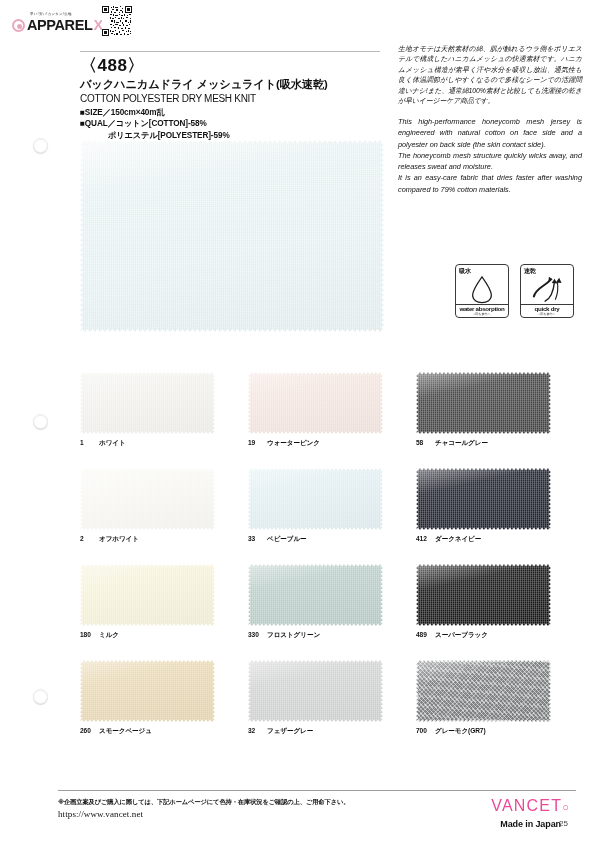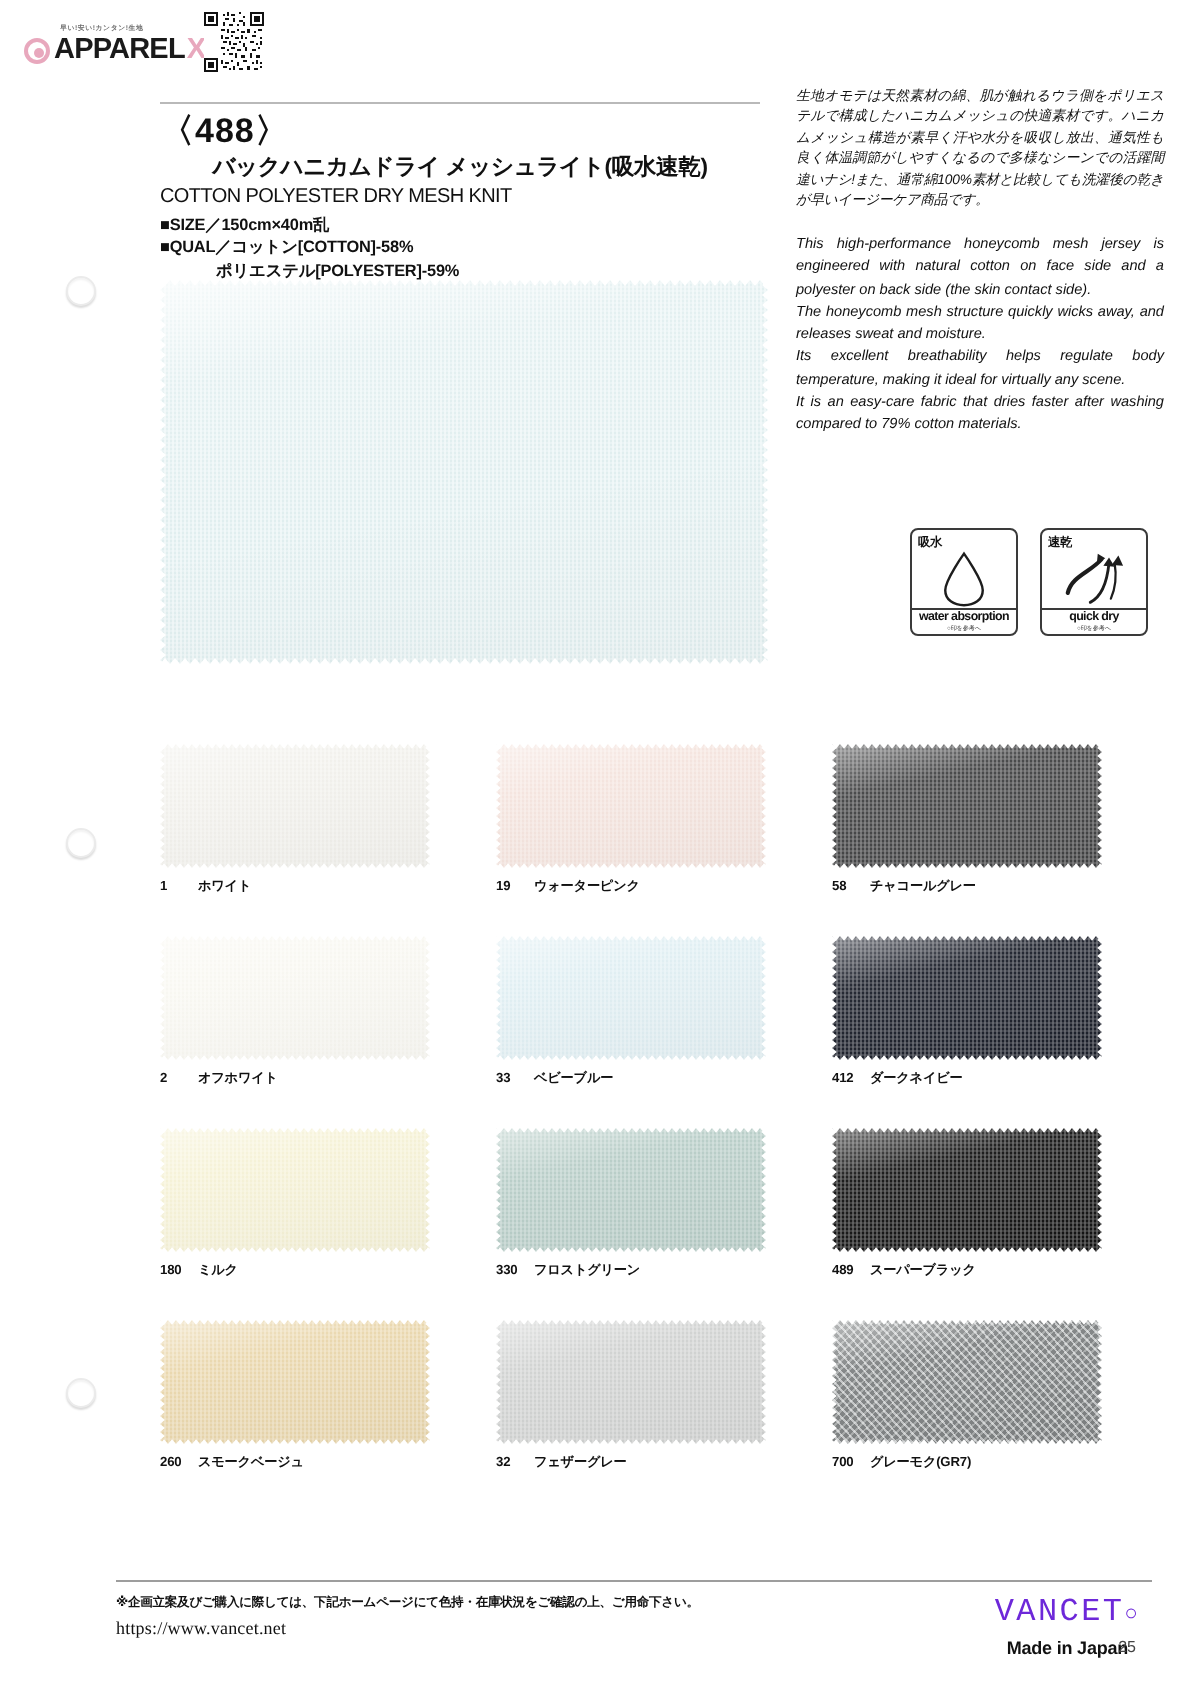--- a/index.html
+++ b/index.html
@@ -111,21 +111,20 @@
     font-weight: bold;
     letter-spacing: 0.5px;
     line-height: 1.15;
   }
   .jp-name {
     font-size: 11.3px;
     font-weight: bold;
     letter-spacing: -0.2px;
     line-height: 1.25;
     margin-top: 1px;
-    text-align: center;
   }
   .en-name {
     font-size: 10px;
     font-weight: normal;
     letter-spacing: -0.3px;
     line-height: 1.3;
     margin-top: 1px;
   }
   .spec {
     font-size: 8.2px;
@@ -326,24 +325,24 @@
     text-align: left;
     margin-top: 3px;
     padding-right: 10px;
     letter-spacing: 0.1px;
   }
   .footer-right {
     text-align: center;
     padding-right: 6px;
   }
   .vancet {
-    font-family: Liberation Mono, monospace;
+    font-family: Liberation Sans, sans-serif;
     font-size: 16px;
     letter-spacing: 1.2px;
-    color: #6d28d9;
+    color: #ec4899;
     line-height: 1;
   }
   .vancet .dot { font-size: 11px; }
   .made {
     font-size: 9px;
     font-weight: bold;
     margin-top: 5px;
     letter-spacing: -0.1px;
   }
   .page-num {
@@ -467,21 +466,20 @@
       <div class="indent">ポリエステル[POLYESTER]-59%</div>
     </div>
   </div>
 </div>
 
 <div class="desc-col">
   <div class="desc-jp">生地オモテは天然素材の綿、肌が触れるウラ側をポリエステルで構成したハニカムメッシュの快適素材です。ハニカムメッシュ構造が素早く汗や水分を吸収し放出、通気性も良く体温調節がしやすくなるので多様なシーンでの活躍間違いナシ!また、通常綿100%素材と比較しても洗濯後の乾きが早いイージーケア商品です。</div>
   <div class="desc-en">
     <p>This high-performance honeycomb mesh jersey is engineered with natural cotton on face side and a polyester on back side (the skin contact side).</p>
     <p>The honeycomb mesh structure quickly wicks away, and releases sweat and moisture.</p>
-    <p>Its excellent breathability helps regulate body temperature, making it ideal for virtually any scene.</p>
     <p>It is an easy-care fabric that dries faster after washing compared to 79% cotton materials.</p>
   </div>
 </div>
 
 <div class="badges">
 
   <div class="badge">
     <div class="badge-jp">吸水</div>
     <div class="badge-art">
       <svg viewBox="0 0 40 32" width="100%" height="100%">

